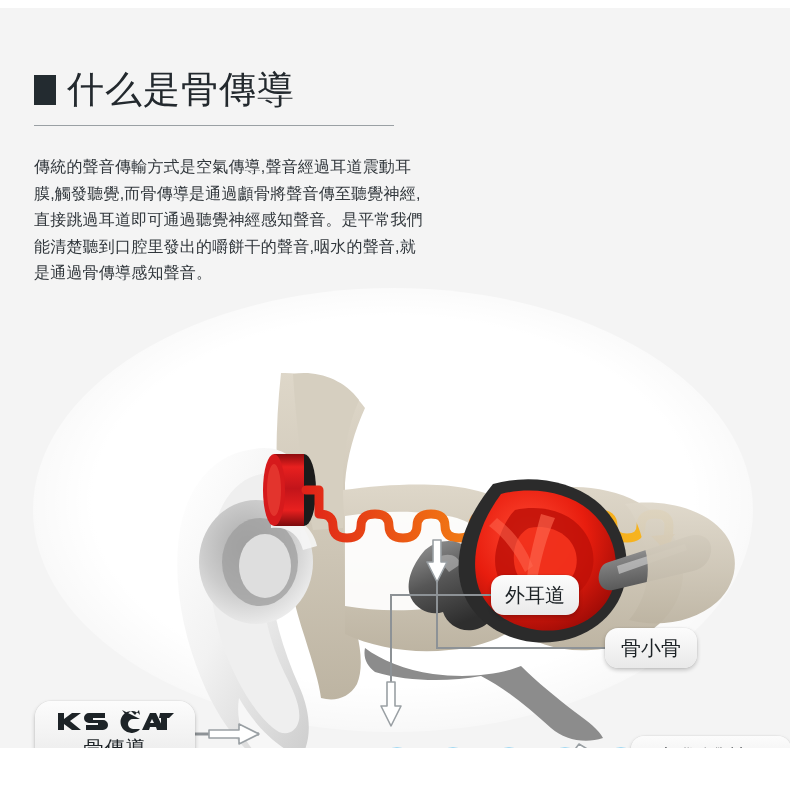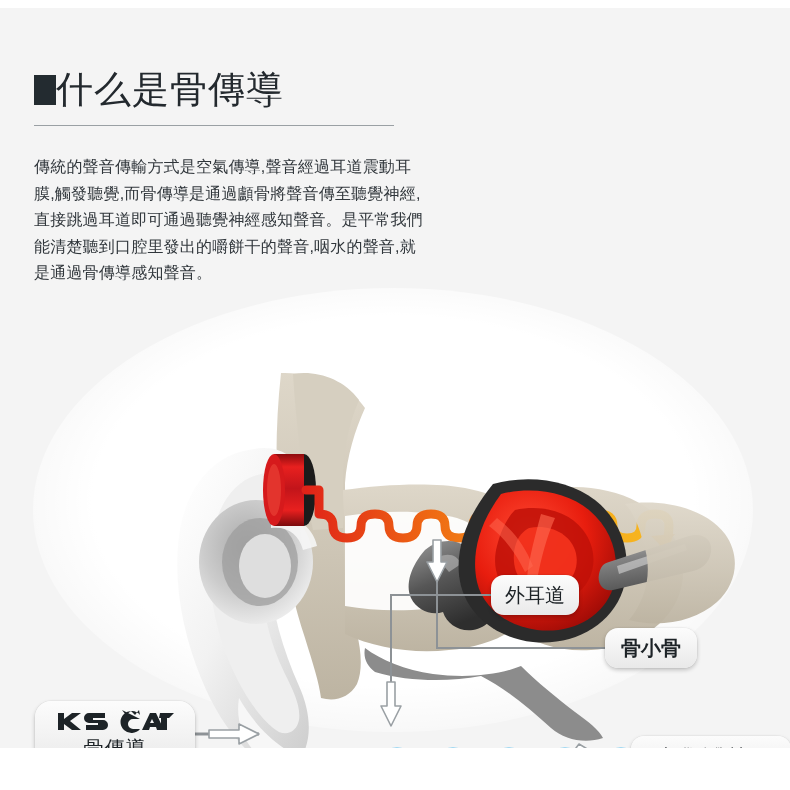--- a/index.html
+++ b/index.html
@@ -24,21 +24,21 @@
     background:#f4f4f4;
     overflow:hidden;
   }
 
   
   #header{
     position:absolute;left:0;top:0;width:790px;height:290px;
   }
   #title-row{
     position:absolute;left:34px;top:62px;
-    display:flex;align-items:center;
+    display:flex;align-items:center;gap:11px;
   }
   #title-bullet{
     width:22px;height:30px;background:#232b30;display:block;
   }
   #title-text{
     font-size:37px;line-height:40px;
     color:#23292e;font-weight:400;letter-spacing:1px;
     white-space:nowrap;
   }
   #title-rule{
@@ -78,21 +78,21 @@
     width:160px;height:66px;
     border-radius:16px;
     flex-direction:column;gap:4px;
     padding:0;
   }
   #logo-mark{
     display:block;
   }
   #logo-sub{font-size:20px;color:#1d2327;letter-spacing:1px;}
   #pill-canal-top{left:478px;top:297px;width:88px;height:40px;}
-  #pill-ossicle  {left:592px;top:350px;width:92px;height:40px;font-weight:bold;}
+  #pill-ossicle  {left:592px;top:350px;width:92px;height:40px;}
   #pill-nerve    {left:618px;top:458px;width:160px;height:40px;font-size:18px;}
 </style>
 </head>
 <body>
 
 <div id="page">
   <div id="panel">
 
     <div id="header">
 

